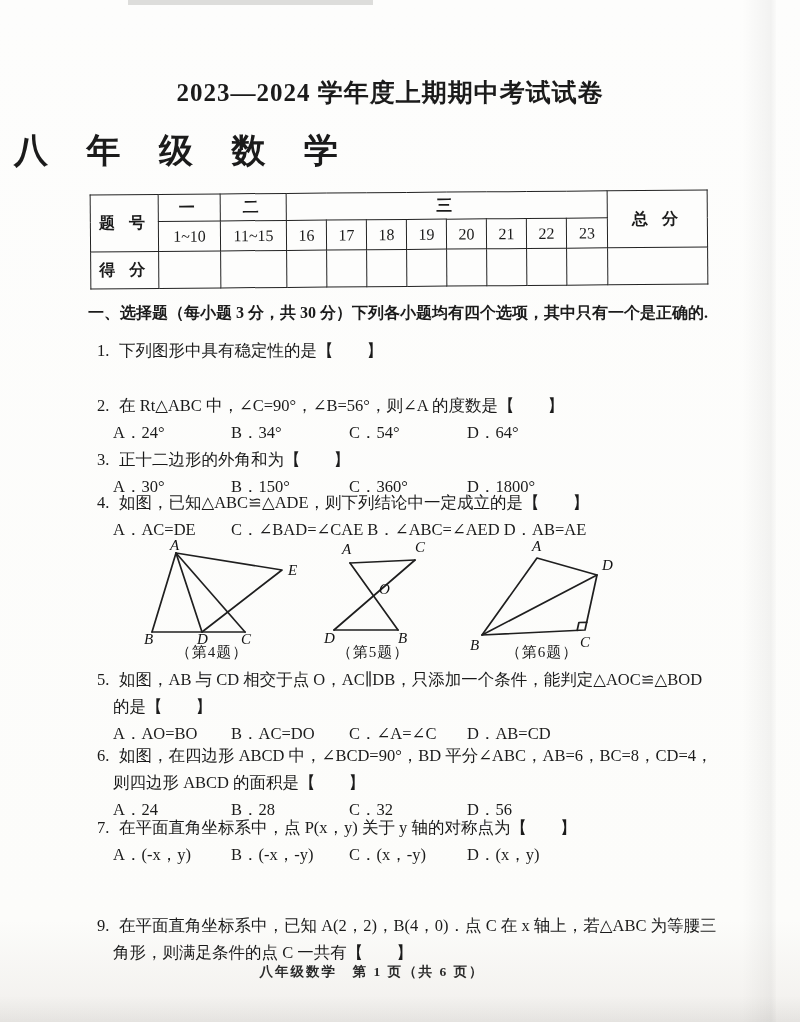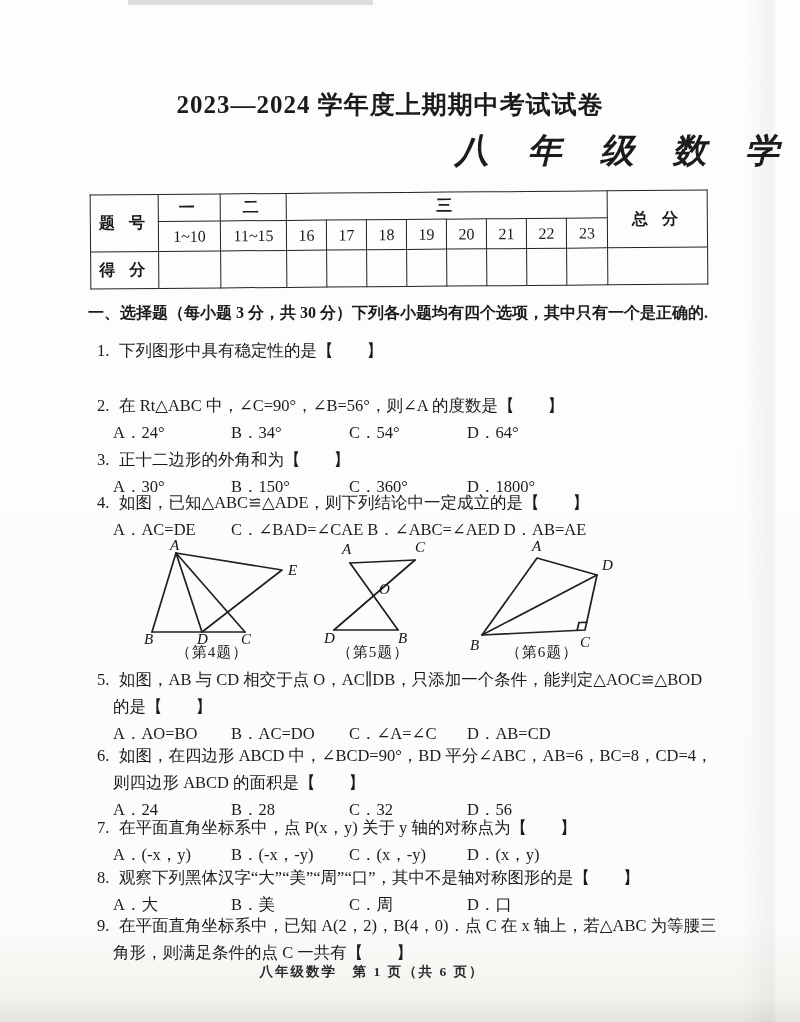--- a/index.html
+++ b/index.html
@@ -14,26 +14,26 @@
     background:linear-gradient(180deg,#fdfdfc 0%,#fcfcfa 90%,#f1efec 100%);
     overflow:hidden;
   }
   .scan-strip{position:absolute;left:128px;top:0;width:245px;height:5px;background:#dddddb;}
   .edge-shade{position:absolute;right:24px;top:0;width:34px;height:100%;
     background:linear-gradient(90deg,rgba(0,0,0,0) 0%,rgba(0,0,0,0.045) 85%,rgba(0,0,0,0.01) 100%);}
   .bottom-shade{position:absolute;left:0;bottom:0;width:100%;height:26px;
     background:linear-gradient(180deg,rgba(0,0,0,0) 0%,rgba(0,0,0,0.05) 100%);}
 
   .title{
-    position:absolute;left:0;top:88px;width:780px;text-align:center;
+    position:absolute;left:0;top:76px;width:780px;text-align:center;
     font-size:25px;font-weight:bold;letter-spacing:1px;
   }
   .subtitle{
-    position:absolute;left:14px;top:128px;width:780px;text-align:right;
-    font-size:34px;font-weight:bold;letter-spacing:15px;font-style:italic;
+    position:absolute;left:14px;top:128px;width:780px;text-align:left;
+    font-size:34px;font-weight:bold;letter-spacing:15px;
   }
 
   .score-table{
     position:absolute;left:90px;top:192px;border-collapse:collapse;
     table-layout:fixed;transform:rotate(-0.45deg);background:#fdfdfc;
   }
   .score-table td{
     border:1.7px solid #232323;text-align:center;vertical-align:middle;
     font-size:16px;padding:0;
   }
@@ -230,29 +230,20 @@
   <div class="q" style="top:814px">
     <div><span class="qnum">7.</span><span>在平面直角坐标系中，点 P(x，y) 关于 y 轴的对称点为【　　】</span></div>
     <div class="opts">
       <span class="opt">A．(-x，y)</span>
       <span class="opt">B．(-x，-y)</span>
       <span class="opt">C．(x，-y)</span>
       <span class="opt">D．(x，y)</span>
     </div>
   </div>
 
-  <div class="q" style="top:864px">
-    <div><span class="qnum">8.</span><span>观察下列黑体汉字“大”“美”“周”“口”，其中不是轴对称图形的是【　　】</span></div>
-    <div class="opts">
-      <span class="opt">A．大</span>
-      <span class="opt">B．美</span>
-      <span class="opt">C．周</span>
-      <span class="opt">D．口</span>
-    </div>
-  </div>
 
   <div class="q" style="top:912px">
     <div><span class="qnum">9.</span><span>在平面直角坐标系中，已知 A(2，2)，B(4，0)．点 C 在 x 轴上，若△ABC 为等腰三</span></div>
     <div class="cont">角形，则满足条件的点 C 一共有【　　】</div>
   </div>
 
   <div class="footer">八年级数学　第 1 页（共 6 页）</div>
 </div>
 
 </body></html>

